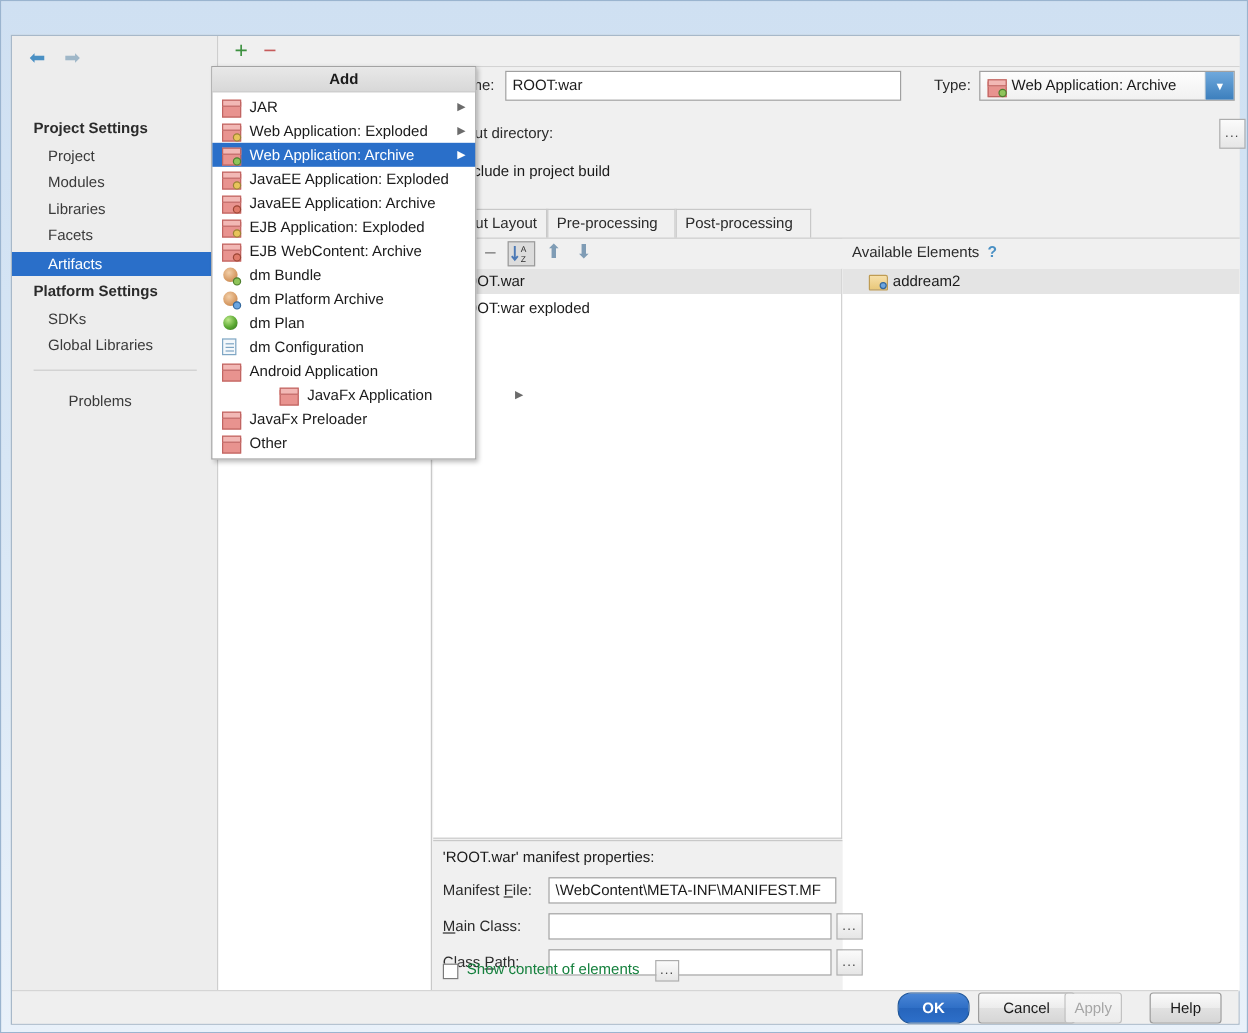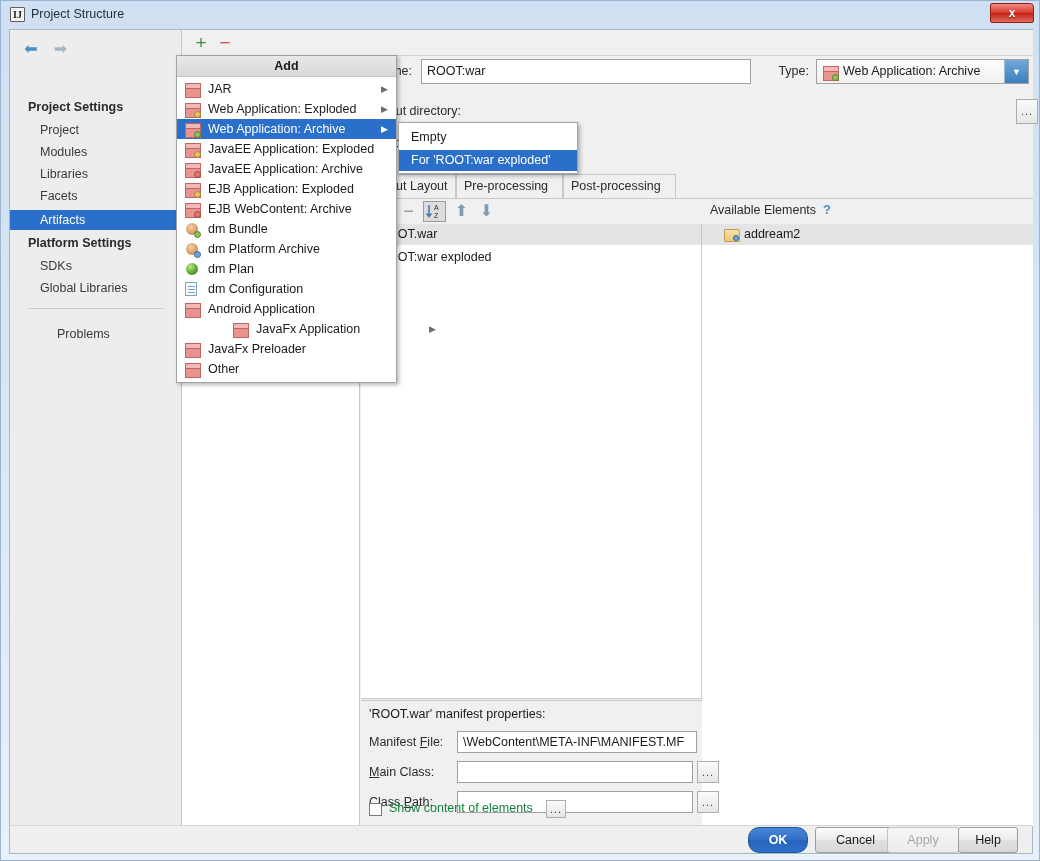--- a/index.html
+++ b/index.html
@@ -306,25 +306,20 @@
     content:""; position:absolute; left:0; top:1px; width:14px; height:11px;
     background:linear-gradient(to bottom,#f6dfa8,#e9c87a); border:1px solid #bf9c53;
     border-radius:1px 2px 1px 1px;
   }
 </style>
 </head>
 <body>
 
 <div id="window">
 
-  <div id="titlebar">
-    <div id="title-icon">IJ</div>
-    <div id="title-text">Project Structure</div>
-    <div id="close-btn">x</div>
-  </div>
 
   <div id="client">
 
     <div id="sidebar">
       <div id="nav-arrows">
         <span class="nav-arrow">⬅</span>
         <span class="nav-arrow disabled">➡</span>
       </div>
       <div id="side-groups">
           <div class="side-group" style="top: 70px;">Project Settings</div>
@@ -434,21 +429,21 @@
             <span class="ellipsis-btn" style="left:177px; top:-1px; width:20px; height:18px; line-height:16px;">...</span>
           </div>
         </div>
 
       </div>
     </div>
 
     <div id="buttonbar">
         <div class="dlg-btn primary" style="left: 738px; width: 60px; top: 1px; border-radius: 11px;">OK</div>
         <div class="dlg-btn" style="left: 805px; width: 81px; top: 1px; text-align: center;">Cancel</div>
-        <div class="dlg-btn disabled" style="left: 877px; width: 72px; top: 1px;">Apply</div>
+        <div class="dlg-btn disabled" style="left: 877px; width: 48px; top: 1px;">Apply</div>
         <div class="dlg-btn" style="left: 948px; width: 60px; top: 1px;">Help</div>
       </div>
 
   </div>
 
   <div id="add-menu" style="z-index: 50;">
     <div id="add-menu-header">Add</div>
     <div id="add-menu-items">
         <div class="menu-item" style="top: 23px;"><span class="menu-icon">
             <span class="ico-gift"></span>
@@ -507,20 +502,14 @@
           </span><span>JavaFx Application</span><span class="menu-arrow">▶</span></div>
         <div class="menu-item" style="top: 283px;"><span class="menu-icon">
             <span class="ico-gift"></span>
           </span><span>JavaFx Preloader</span></div>
         <div class="menu-item" style="top: 303px;"><span class="menu-icon">
             <span class="ico-gift"></span>
           </span><span>Other</span></div>
       </div>
   </div>
 
-  <div id="sub-menu" style="z-index: 60;">
-    <div id="sub-menu-items">
-        <div class="sub-item" style="top: 4px;">Empty</div>
-        <div class="sub-item hl" style="top: 27px;">For 'ROOT:war exploded'</div>
-      </div>
-  </div>
 
 </div>
 
 </body></html>

